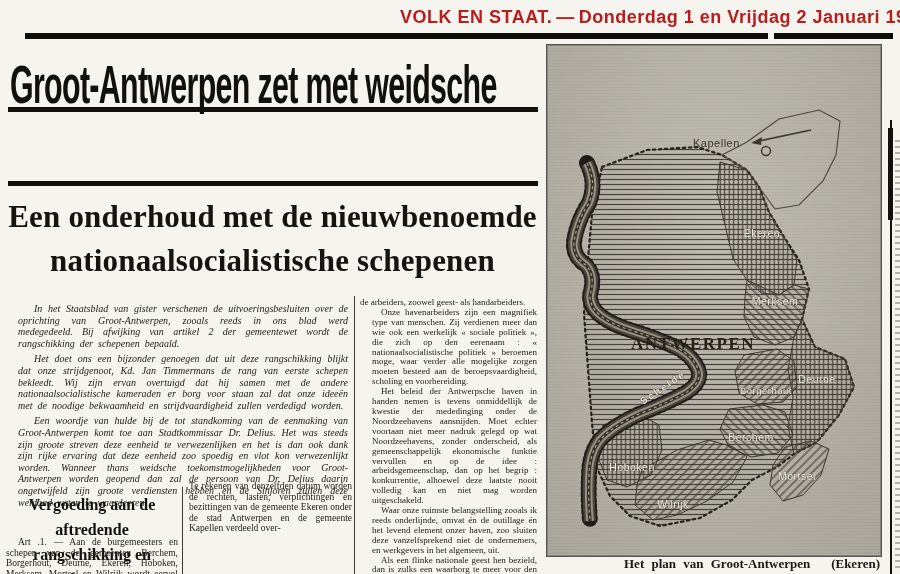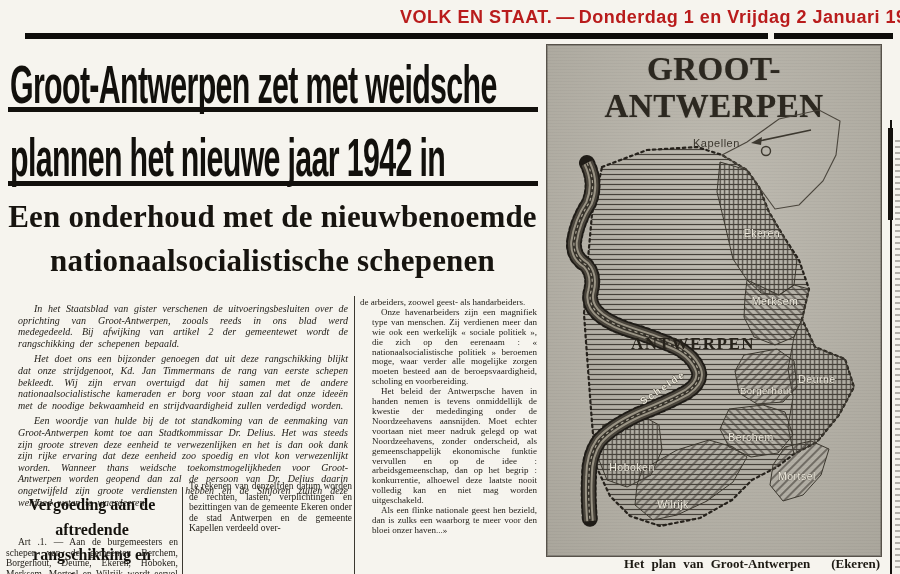--- a/index.html
+++ b/index.html
@@ -99,21 +99,20 @@
 <div id="page">
 
   <div class="masthead">
     <span>VOLK EN STAAT.</span><span class="sep">—</span><span>Donderdag 1 en Vrijdag 2 Januari 1942</span>
   </div>
   <div class="top-rule"></div>
   <div class="top-rule-notch"></div>
 
   <div class="hl hl1"><span>Groot-Antwerpen zet met weidsche</span></div>
   <div class="hl-under u1"></div>
-  <div class="hl hl2"><span>plannen het nieuwe jaar 1942 in</span></div>
   <div class="hl-under u2"></div>
 
   <div class="subhl sh1">Een onderhoud met de nieuwbenoemde</div>
   <div class="subhl sh2">nationaalsocialistische schepenen</div>
 
   <div class="intro">
     <p>In het Staatsblad van gister verschenen de uitvoeringsbesluiten over de oprichting van Groot-Antwerpen, zooals reeds in ons blad werd medegedeeld. Bij afwijking van artikel 2 der gemeentewet wordt de rangschikking der schepenen bepaald.</p>
     <p>Het doet ons een bijzonder genoegen dat uit deze rangschikking blijkt dat onze strijdgenoot, Kd. Jan Timmermans de rang van eerste schepen bekleedt. Wij zijn ervan overtuigd dat hij samen met de andere nationaalsocialistische kameraden er borg voor staan zal dat onze ideeën met de noodige bekwaamheid en strijdvaardigheid zullen verdedigd worden.</p>
     <p>Een woordje van hulde bij de tot standkoming van de eenmaking van Groot-Antwerpen komt toe aan Stadtkommissar Dr. Delius. Het was steeds zijn groote streven deze eenheid te verwezenlijken en het is dan ook dank zijn rijke ervaring dat deze eenheid zoo spoedig en vlot kon verwezenlijkt worden. Wanneer thans weidsche toekomstmogelijkheden voor Groot-Antwerpen worden geopend dan zal de persoon van Dr. Delius daarin ongetwijfeld zijn groote verdiensten hebben en de Sinjoren zullen deze weldaad weten te waardeeren.</p>
   </div>
@@ -127,31 +126,31 @@
   </div>
 
   <div class="mid-col">
     <p>Te rekenen van denzelfden datum worden de rechten, lasten, verplichtingen en bezittingen van de gemeente Ekeren onder de stad Antwerpen en de gemeente Kapellen verdeeld over-</p>
   </div>
 
   <div class="right-col">
     <p>de arbeiders, zoowel geest- als handarbeiders.</p>
     <p>Onze havenarbeiders zijn een magnifiek type van menschen. Zij verdienen meer dan wie ook een werkelijk « sociale politiek », die zich op den eerenaam : « nationaalsocialistische politiek » beroemen moge, waar verder alle mogelijke zorgen moeten besteed aan de beroepsvaardigheid, scholing en voorbereiding.</p>
     <p>Het beleid der Antwerpsche haven in handen nemen is tevens onmiddellijk de kwestie der mededinging onder de Noordzeehavens aansnijden. Moet echter voortaan niet meer nadruk gelegd op wat Noordzeehavens, zonder onderscheid, als gemeenschappelijk ekonomische funktie vervullen en op de idee : arbeidsgemeenschap, dan op het begrip : konkurrentie, alhoewel deze laatste nooit volledig kan en niet mag worden uitgeschakeld.</p>
+    <p>Waar onze ruimste belangstelling zooals ik reeds onderlijnde, omvat én de outillage én het levend element onzer haven, zoo sluiten deze vanzelfsprekend niet de ondernemers, en werkgevers in het algemeen, uit.</p>
     <p>Als een flinke nationale geest hen bezield, dan is zulks een waarborg te meer voor den bloei onzer haven...»</p>
   </div>
 
   <div class="vrule vr-main"></div>
   <div class="vrule vr-sub"></div>
   <div class="edge-rule"></div>
   <div class="edge-rule-thick"></div>
   <div class="edge-scraps"></div>
 
   <div class="photo">
-    <div class="map-title">GROOT-ANTWERPEN</div>
 
     <svg class="map-svg" width="334" height="450" viewBox="0 0 334 450">
       <defs>
         <pattern id="hatchH" width="6" height="5" patternUnits="userSpaceOnUse">
           <path d="M0,2.5 H6" stroke="#46413a" stroke-width="1.2"></path>
         </pattern>
         <pattern id="hatchV" width="4.5" height="6" patternUnits="userSpaceOnUse">
           <path d="M2.2,0 V6" stroke="#46413a" stroke-width="1.2"></path>
         </pattern>
         <pattern id="hatchD1" width="6" height="6" patternUnits="userSpaceOnUse" patternTransform="rotate(45)">

